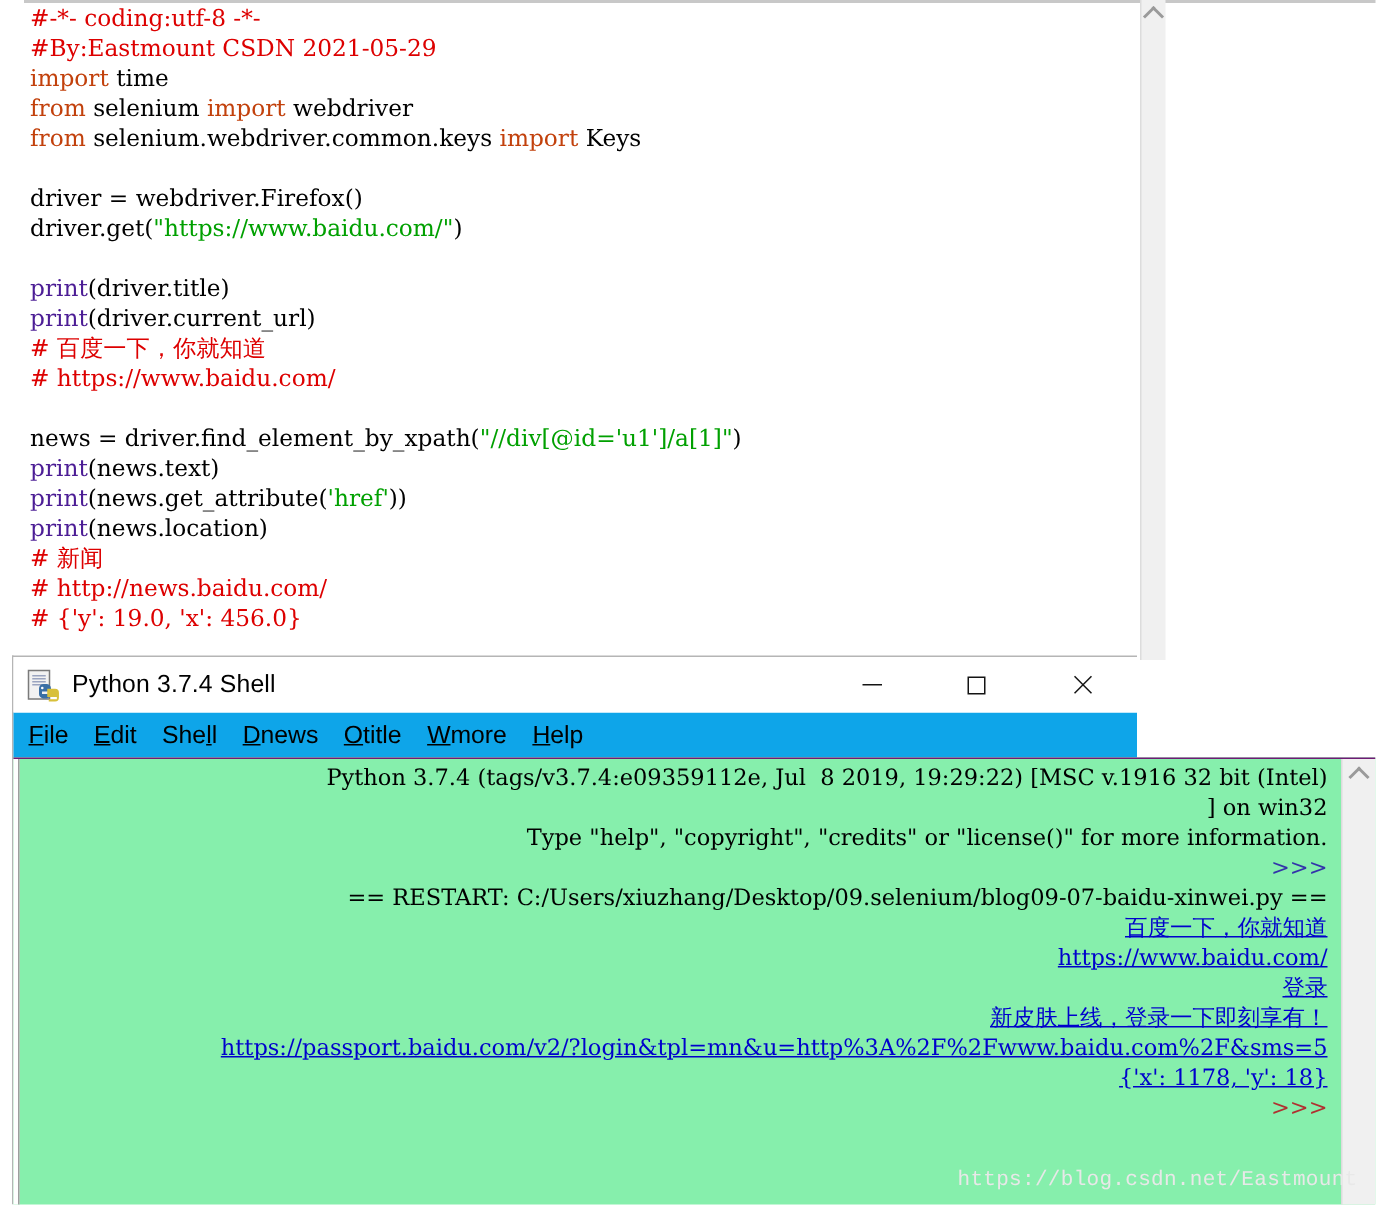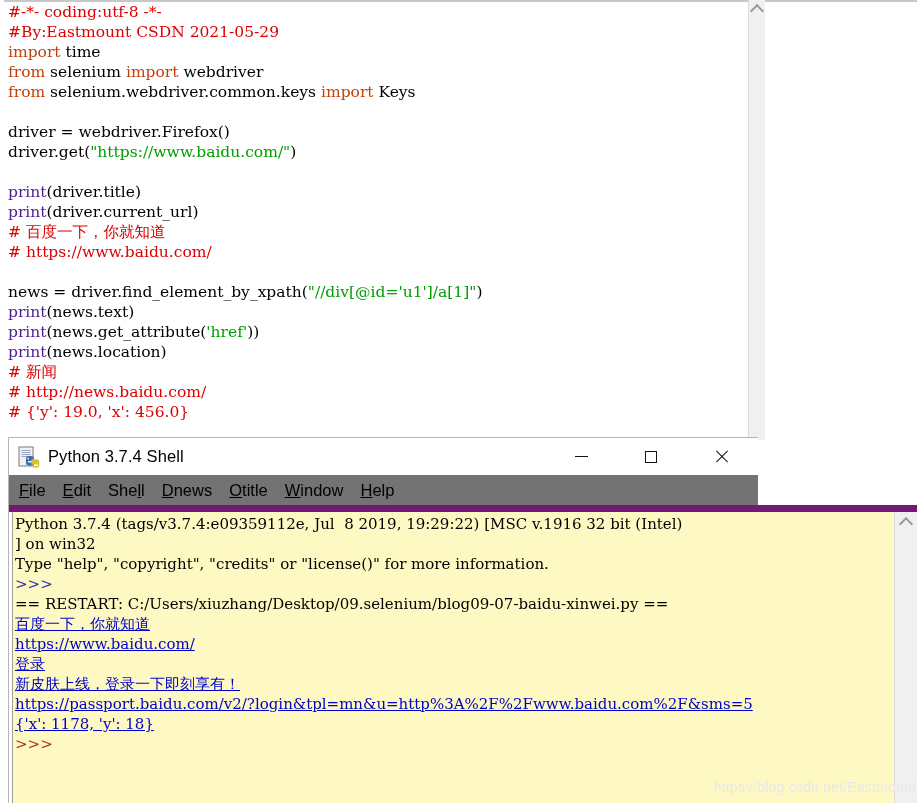--- a/index.html
+++ b/index.html
@@ -12,21 +12,21 @@
     width: 917px;
     height: 803px;
     position: relative;
     overflow: hidden;
     font-family: "Liberation Serif", "DejaVu Serif", serif;
   }
 
   
   #editor-window {
     position: absolute;
-    left: 4px; top: 0;
+    left: 16px; top: 0;
     width: 761px;
     height: 803px;
     background: #ffffff;
     box-sizing: border-box;
   }
   #editor-topline {
     position: absolute;
     left: 0; top: 0;
     width: 917px;
     height: 2px;
@@ -78,20 +78,21 @@
     left: 8px;
     top: 437px;
     width: 750px;
     height: 366px;
     background: #ffffff;
     border: 1px solid #b5b5b5;
     border-bottom: none;
     border-right: none;
     box-sizing: border-box;
     box-shadow: 0 0 0 0 transparent;
+    text-align: right;
   }
   #shell-titlebar {
     position: relative;
     height: 37px;
     background: #ffffff;
     display: flex;
     align-items: center;
   }
   #shell-icon {
     width: 22px; height: 22px;
@@ -139,39 +140,39 @@
     border-top: 1.4px solid #141414;
   }
   .glyph-close::before { transform: rotate(45deg); }
   .glyph-close::after { transform: rotate(-45deg); }
 
   #shell-menubar {
     height: 30px;
     display: flex;
     align-items: center;
     padding-left: 10px;
-    background: #737373;
+    background: #0ea5e9;
   }
   .menu-item {
     font-family: "Liberation Sans", "DejaVu Sans", sans-serif;
     font-size: 16.5px;
     color: #000000;
     margin-right: 17px;
     white-space: nowrap;
   }
   .menu-item .mn { text-decoration: underline; }
 
   #shell-body {
     position: absolute;
     left: 0;
     top: 67px;
     width: 908px;
     height: 299px;
-    background: #fef9c3;
-    border-top: 7px solid #701a75;
+    background: #86efac;
+    border-top: 1px solid #701a75;
     box-sizing: border-box;
   }
   #shell-left-rail {
     position: absolute;
     left: 0; top: 0;
     width: 4px;
     height: 299px;
     background: #ffffff;
     border-right: 1px solid #9e9e9e;
     box-sizing: border-box;
@@ -213,23 +214,23 @@
   .c-orange  { color: #c2410c; }
   .c-green   { color: #00a000; }
   .c-purple  { color: #4c1d95; }
   .c-black   { color: #000000; }
   .c-blue    { color: #0000cc; text-decoration: underline; }
   .c-prompt  { color: #3333aa; }
   .c-maroon  { color: #b03030; }
 
   #watermark {
     position: absolute;
-    right: 1px;
+    right: 12px;
     bottom: 8px;
-    font-family: Liberation Sans, sans-serif;
+    font-family: Liberation Mono, monospace;
     font-size: 14px;
     color: #e8e8e8;
     letter-spacing: 0.2px;
     pointer-events: none;
   }
 </style>
 </head>
 <body>
 
 <div id="editor-window">
@@ -271,21 +272,21 @@
       <div class="glyph-close"></div>
     </div>
   </div>
 
   <div id="shell-menubar">
       <div class="menu-item"><span class="mn">F</span><span>ile</span></div>
       <div class="menu-item"><span class="mn">E</span><span>dit</span></div>
       <div class="menu-item"><span>She</span><span class="mn">l</span><span>l</span></div>
       <div class="menu-item"><span class="mn">D</span><span>news</span></div>
       <div class="menu-item"><span class="mn">O</span><span>title</span></div>
-      <div class="menu-item"><span class="mn">W</span><span>indow</span></div>
+      <div class="menu-item"><span class="mn">W</span><span>more</span></div>
       <div class="menu-item"><span class="mn">H</span><span>elp</span></div>
     </div>
 
   <div id="shell-body">
     <div id="shell-left-rail"></div>
     <div id="shell-text"><span class="ln"><span class="c-black">Python 3.7.4 (tags/v3.7.4:e09359112e, Jul  8 2019, 19:29:22) [MSC v.1916 32 bit (Intel)</span></span><span class="ln"><span class="c-black">] on win32</span></span><span class="ln"><span class="c-black">Type "help", "copyright", "credits" or "license()" for more information.</span></span><span class="ln"><span class="c-prompt">&gt;&gt;&gt;</span></span><span class="ln"><span class="c-black">== RESTART: C:/Users/xiuzhang/Desktop/09.selenium/blog09-07-baidu-xinwei.py ==</span></span><span class="ln"><span class="c-blue">百度一下，你就知道</span></span><span class="ln"><span class="c-blue">https://www.baidu.com/</span></span><span class="ln"><span class="c-blue">登录</span></span><span class="ln"><span class="c-blue">新皮肤上线，登录一下即刻享有！</span></span><span class="ln"><span class="c-blue">https://passport.baidu.com/v2/?login&amp;tpl=mn&amp;u=http%3A%2F%2Fwww.baidu.com%2F&amp;sms=5</span></span><span class="ln"><span class="c-blue">{'x': 1178, 'y': 18}</span></span><span class="ln"><span class="c-maroon">&gt;&gt;&gt;</span></span></div>
     <div id="shell-scrollbar">
       <div id="shell-scroll-up">
         <div class="chev"></div>
       </div>

